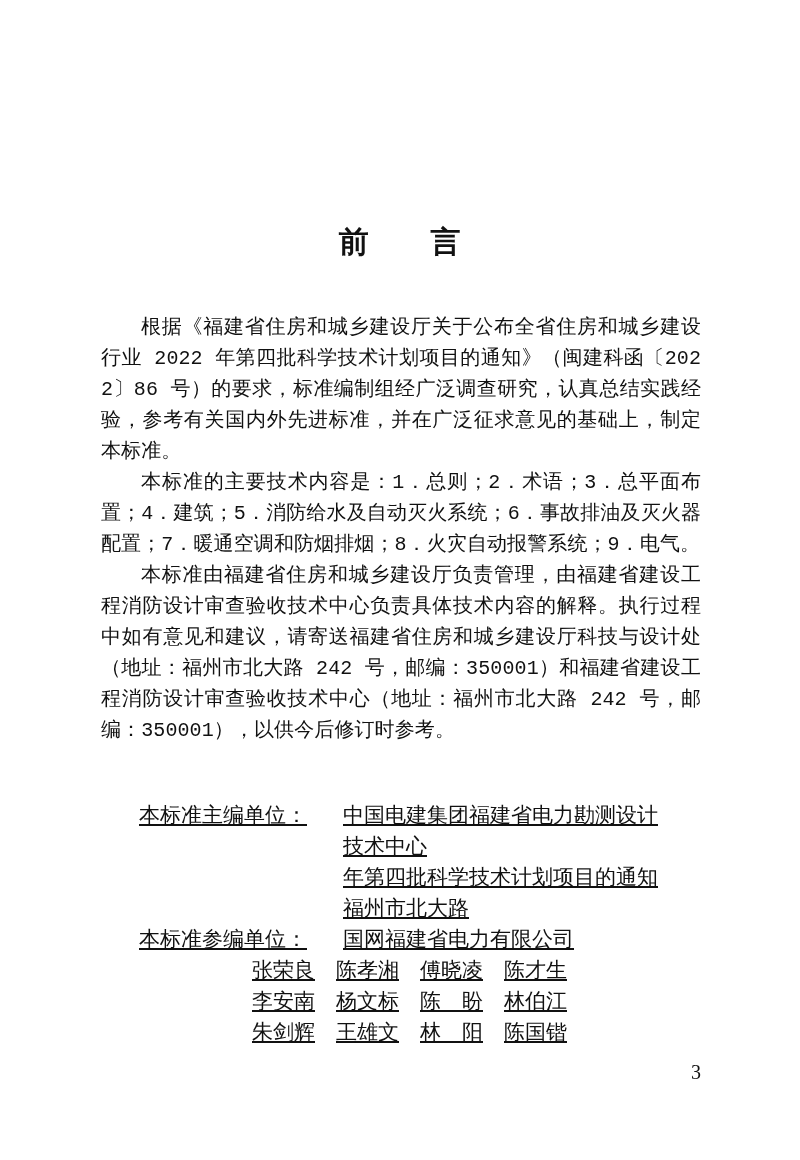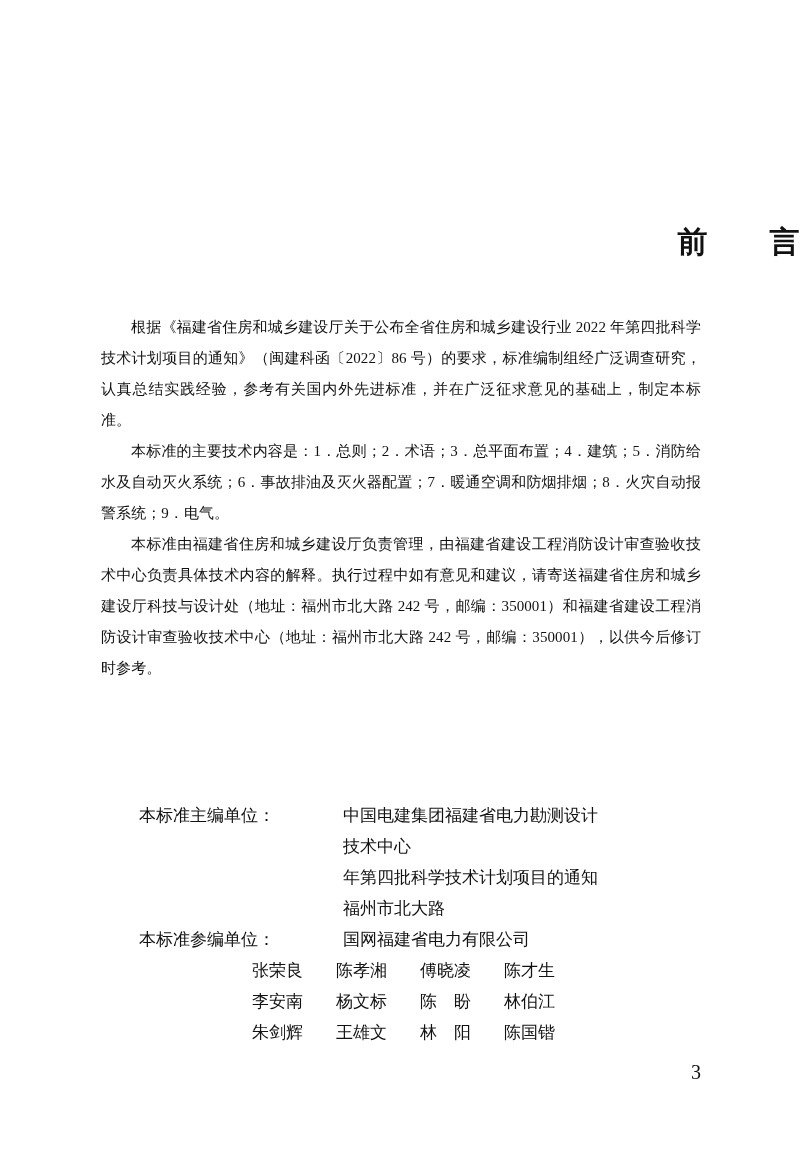--- a/index.html
+++ b/index.html
@@ -19,55 +19,57 @@
     overflow: hidden;
     box-sizing: border-box;
   }
 
   
   .doc-title {
     position: absolute;
     top: 222px;
     left: 0;
     width: 800px;
-    text-align: right;
+    text-align: center;
     font-size: 30px;
     font-weight: bold;
     letter-spacing: 0.02em;
     line-height: 1.3;
     white-space: pre;
   }
 
   
   .body-col {
     position: absolute;
     top: 312px;
     left: 101px;
     width: 600px;
   }
 
   p.para {
     margin: 0;
-    font-size: 15px;
+    font-size: 20px;
     line-height: 31px;
     text-align: justify;
     text-justify: inter-character;
     text-indent: 2em;
     letter-spacing: 0.005em;
     word-break: break-all;
+    font-family: Liberation Mono, monospace;
   }
 
   
   .credits {
     position: absolute;
     top: 800px;
     left: 139px;
     width: 562px;
-    font-size: 17px;
+    font-size: 21px;
     line-height: 31px;
+    text-decoration: underline;
   }
   .credit-row {
     display: flex;
     align-items: flex-start;
   }
   .credit-label {
     width: 204px;
     flex: 0 0 204px;
     white-space: pre;
   }

